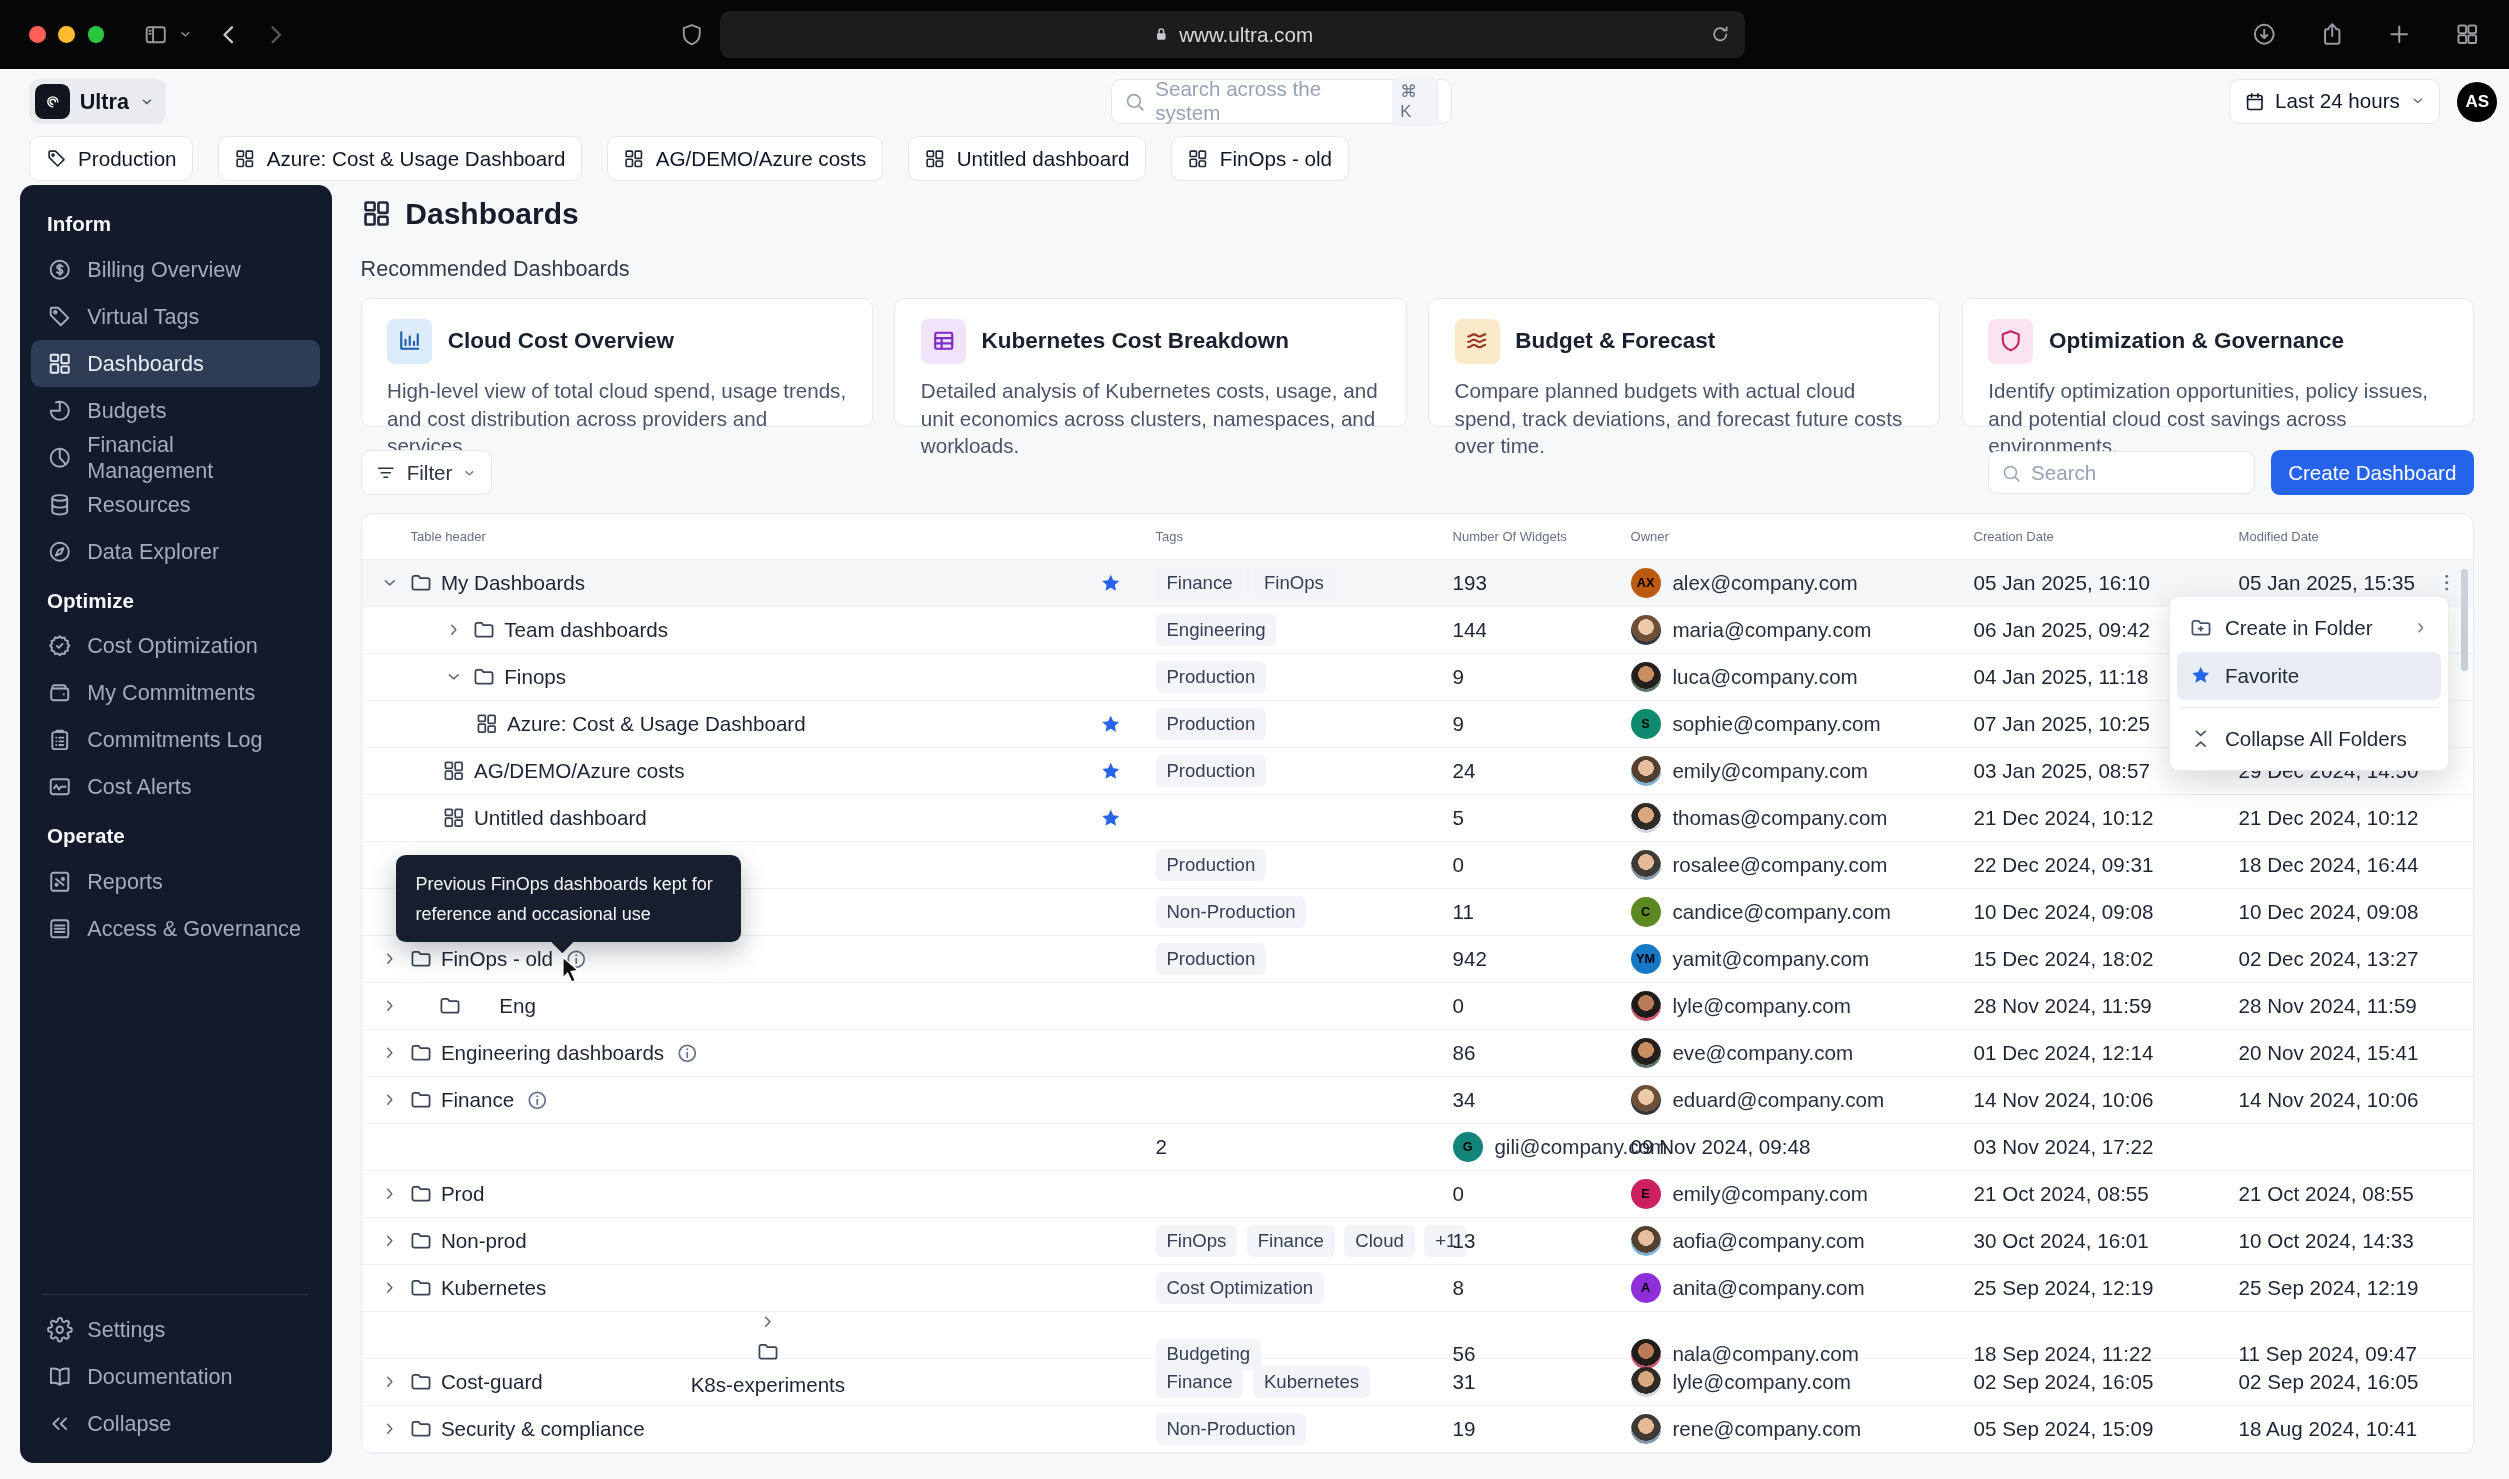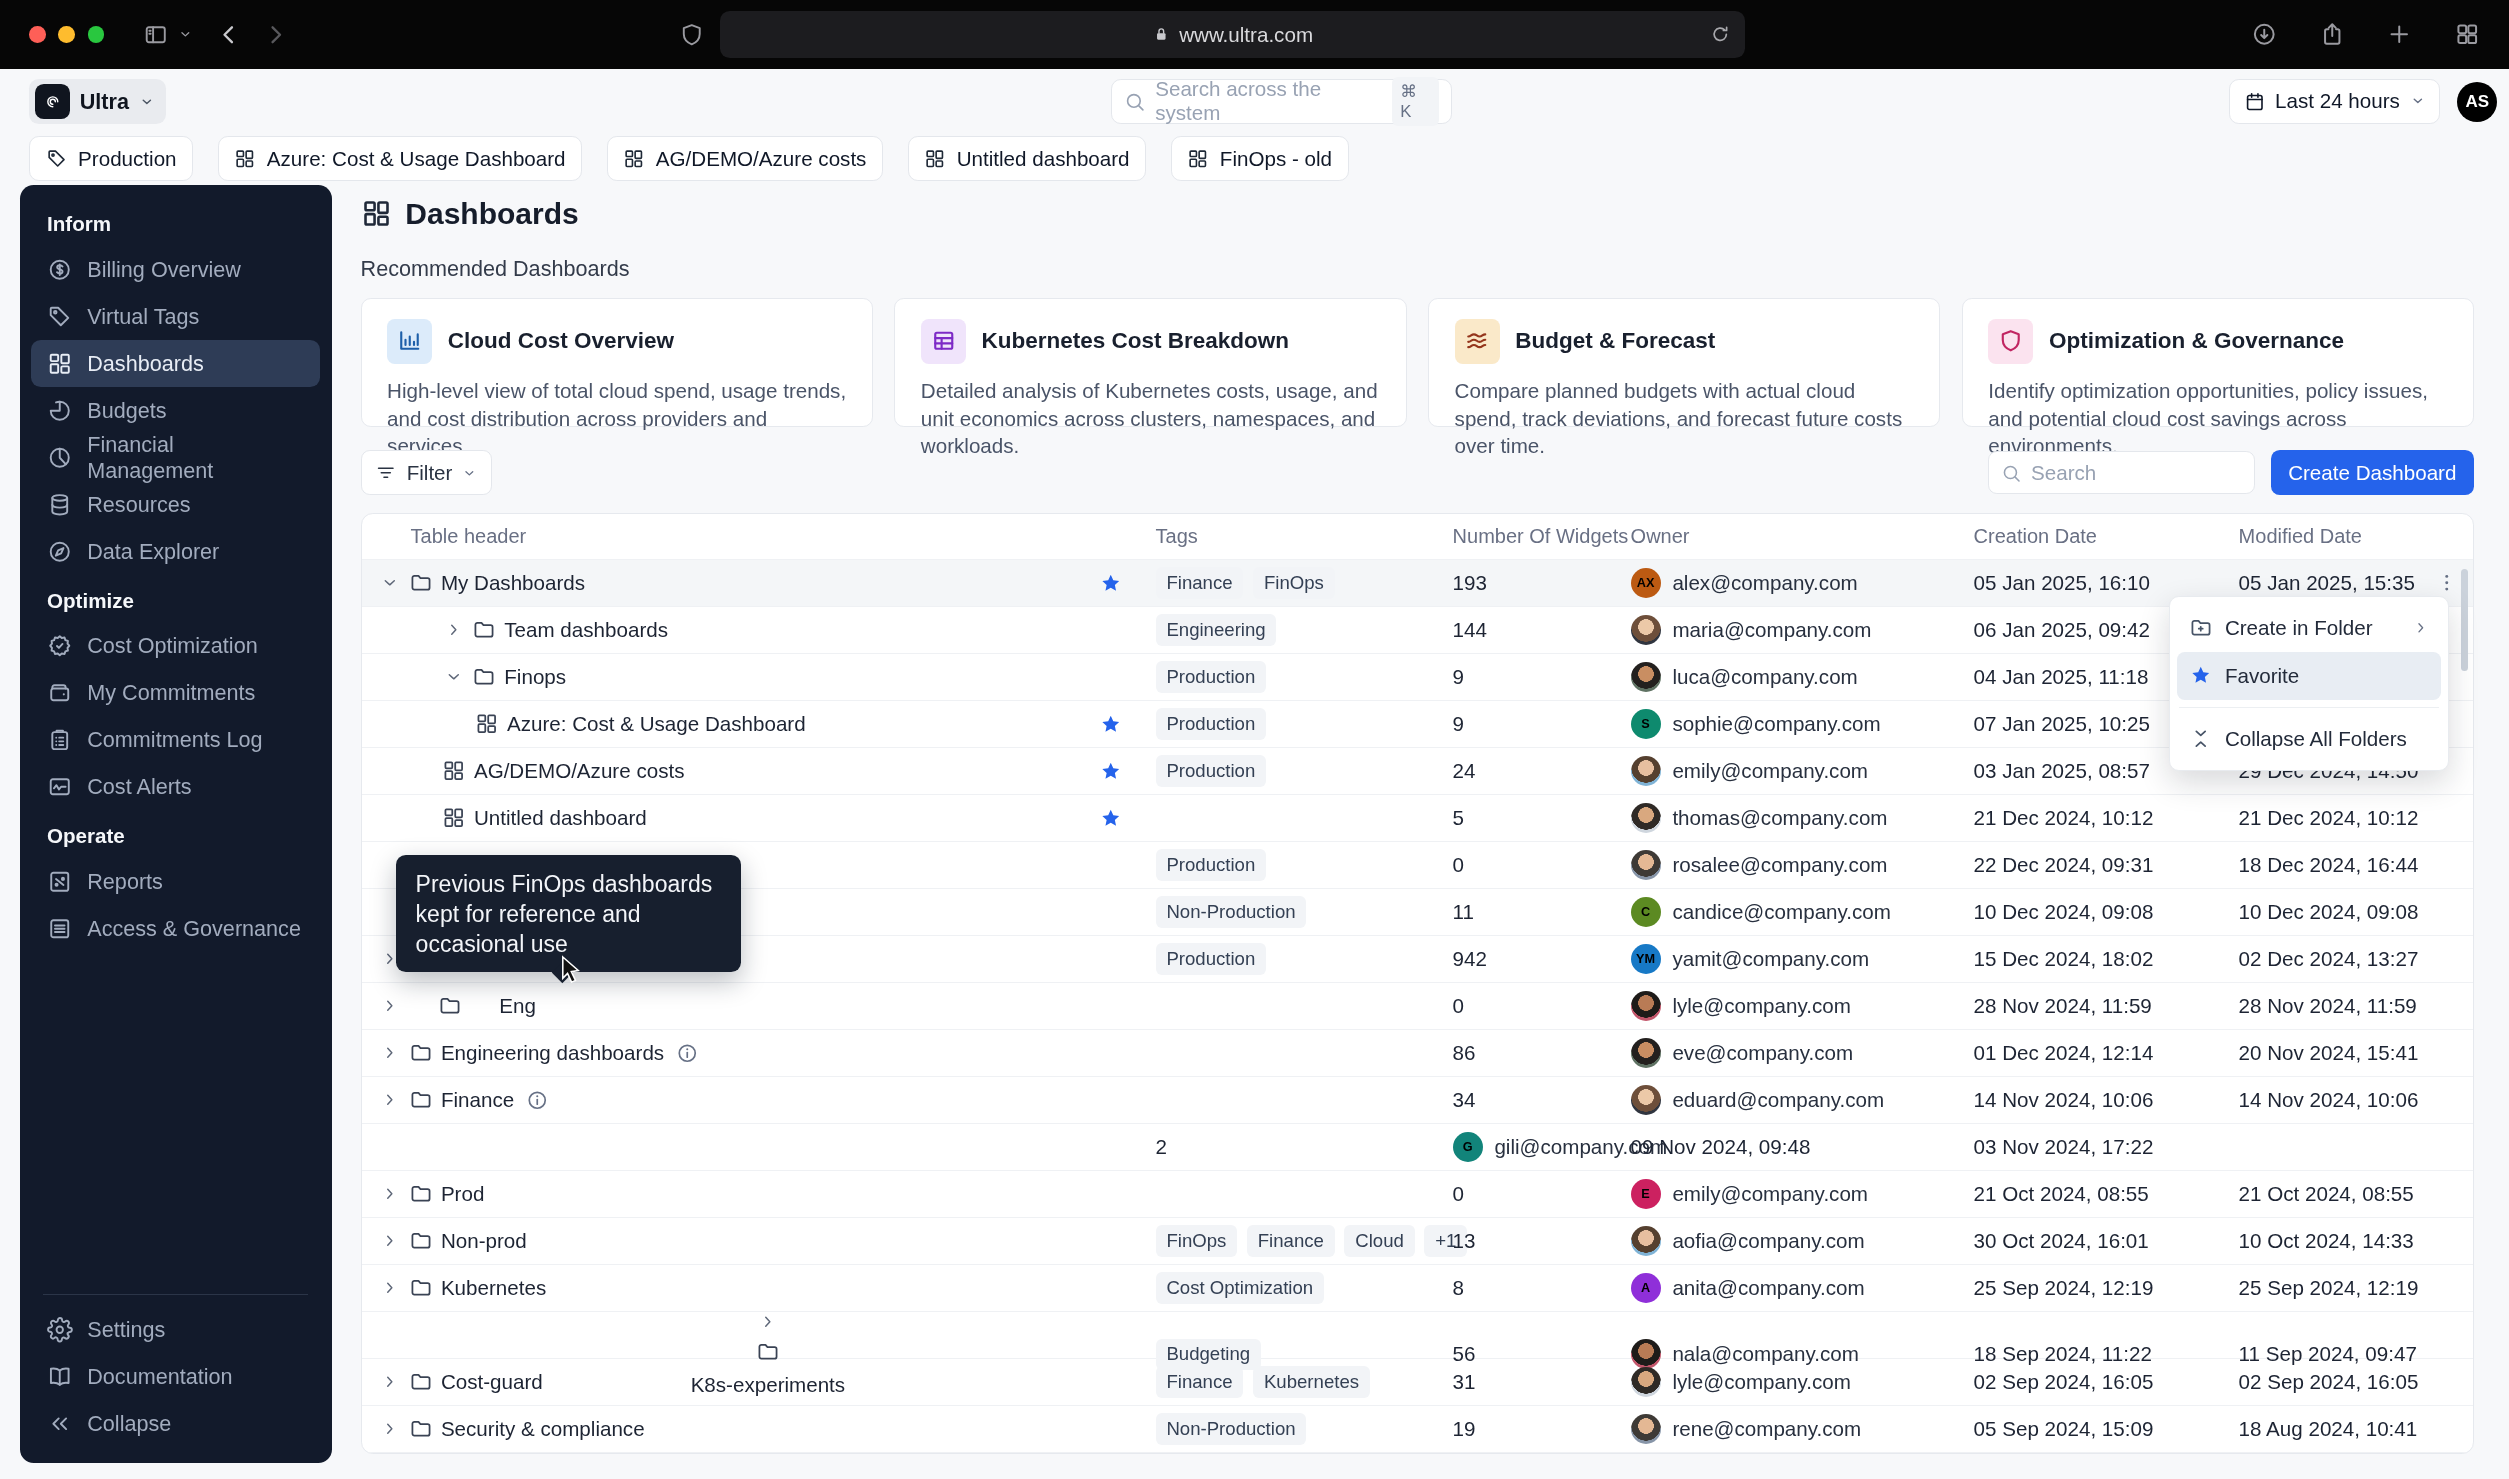--- a/index.html
+++ b/index.html
@@ -54,42 +54,42 @@
   .toolbar { display:flex; align-items:center; margin-top:23.5px; gap:15.7px; }
   .filter-btn { height:45px; background:#fff; border:1px solid #E4E7EC; border-radius:8.8px; display:flex; align-items:center; gap:9.8px; padding:0 13.7px; font-size:20.6px; color:#2A3342; }
   .filter-btn .chev{color:#667085}
   .tbl-search { margin-left:auto; width:267px; height:43px; background:#fff; border:1px solid #E4E7EC; border-radius:8.8px; display:flex; align-items:center; gap:9.8px; padding:0 11.8px; color:#98A2B3; font-size:20.6px; }
   .create-btn { height:45px; background:#2563EB; color:#fff; border:none; border-radius:8.8px; font-size:20.6px; font-weight:500; padding:0 17.6px; cursor:pointer; }
 
   
   .table-card { position:relative; margin-top:17.6px; background:#fff; border:1px solid #E6E9EE; border-radius:11.8px; height:941px; overflow:hidden; }
   .trow { display:grid; grid-template-columns:794px 297px 178px 343px 265px 191px 1fr; align-items:center; height:47px; border-bottom:1px solid #EFF1F4; font-size:20.6px; color:#1D2433; }
   .trow.hl { background:#F4F6F8; }
-  .thead-row { height:46px; color:#697084; font-size:20px; }
+  .thead-row { height:46px; color:#697084; font-size:13px; }
   .thead-row > div:first-child { padding-left:49px; }
   .name-cell { position:relative; display:flex; align-items:center; gap:8.8px; height:100%; }
   .name-cell .chev { color:#5E6778; }
   .name-cell .obj-ic { color:#3A4354; }
   .name-cell .info { color:#667085; margin-left:2.9px; }
   .row-star { position:absolute; left:737px; top:11.8px; color:#2563EB; }
   .tags-cell { display:flex; gap:9.8px; align-items:center; }
   .tagchip { background:#F2F4F7; border-radius:5.9px; padding:4.9px 10.8px; font-size:18.6px; color:#344054; white-space:nowrap; }
   .owner-cell { display:flex; align-items:center; gap:11.8px; font-size:20.6px; color:#28303F; }
   .av { width:30px; height:30px; border-radius:50%; display:flex; align-items:center; justify-content:center; color:#000000; font-size:12.7px; font-weight:700; flex:none; }
   .ph0{background:radial-gradient(circle at 50% 40%, #ECC9A8 0 33%, #6E4F3A 34% 62%, #30353F 63%)}
   .ph1{background:radial-gradient(circle at 50% 40%, #E4B894 0 33%, #3E3A36 34% 62%, #8795A8 63%)}
   .ph2{background:radial-gradient(circle at 50% 40%, #D9A87F 0 33%, #2F2A26 34% 62%, #CFD6DE 63%)}
   .ph3{background:radial-gradient(circle at 50% 40%, #C98E62 0 33%, #23201E 34% 62%, #5F7263 63%)}
   .ph4{background:radial-gradient(circle at 50% 40%, #B97B55 0 33%, #1E1B19 34% 62%, #C2566B 63%)}
   .ph5{background:radial-gradient(circle at 50% 40%, #E7BFA0 0 33%, #55402F 34% 62%, #7FB3D6 63%)}
   .kebab-cell { color:#667085; display:flex; justify-content:flex-start; padding-left:5.9px; }
   .scroll-thumb { position:absolute; right:4.9px; top:55px; width:6.9px; height:102px; border-radius:3.9px; background:#CBD2DB; }
 
   
-  .tooltip { position:absolute; left:396px; top:855px; width:345px; background:#171F2E; color:#F3F5F9; border-radius:9.8px; padding:13.7px 19.6px; font-size:23px; line-height:30px; z-index:50; box-shadow:0 9.8px 25.5px rgba(16,24,40,.28); }
+  .tooltip { position:absolute; left:396px; top:855px; width:345px; background:#171F2E; color:#F3F5F9; border-radius:9.8px; padding:13.7px 19.6px; font-size:18px; line-height:30px; z-index:50; box-shadow:0 9.8px 25.5px rgba(16,24,40,.28); }
   .tooltip::after { content:""; position:absolute; left:159px; bottom:-6.9px; width:14.7px; height:14.7px; background:#171F2E; transform:rotate(45deg); }
   .menu { position:absolute; left:2169px; top:596px; width:280px; background:#fff; border:1px solid #E8EBEF; border-radius:9.8px; box-shadow:0 11.8px 31px rgba(16,24,40,.16); padding:6.9px; z-index:40; }
   .menu-item { display:flex; align-items:center; gap:12.7px; height:48px; padding:0 11.8px; border-radius:7.8px; font-size:20.6px; color:#232B3A; }
   .menu-item.hl { background:#E8EDF3; }
   .menu-item .mi-ic { color:#475467; }
   .menu-item .mi-ic.star { color:#2563EB; }
   .menu-item .sub-chev { margin-left:auto; color:#667085; }
   .menu-div { height:1px; background:#ECEFF2; margin:6.9px 2px; }
   .cursor { position:absolute; left:557px; top:955px; z-index:60; }
 </style>

